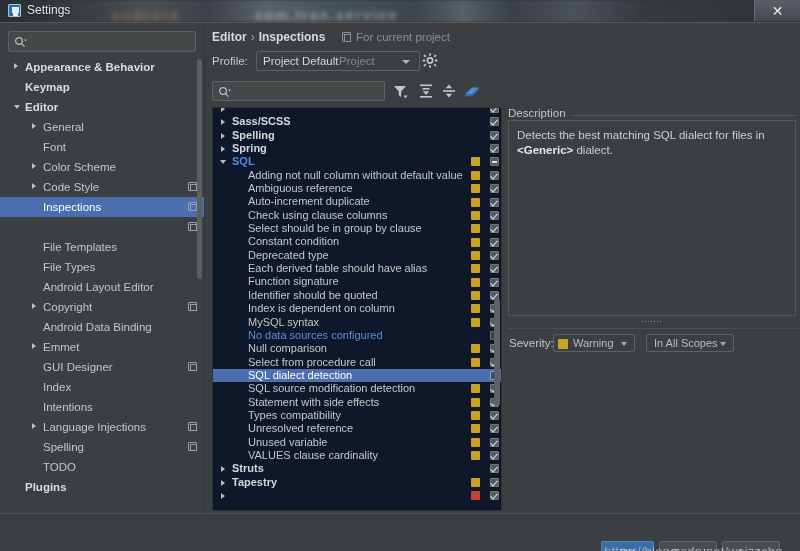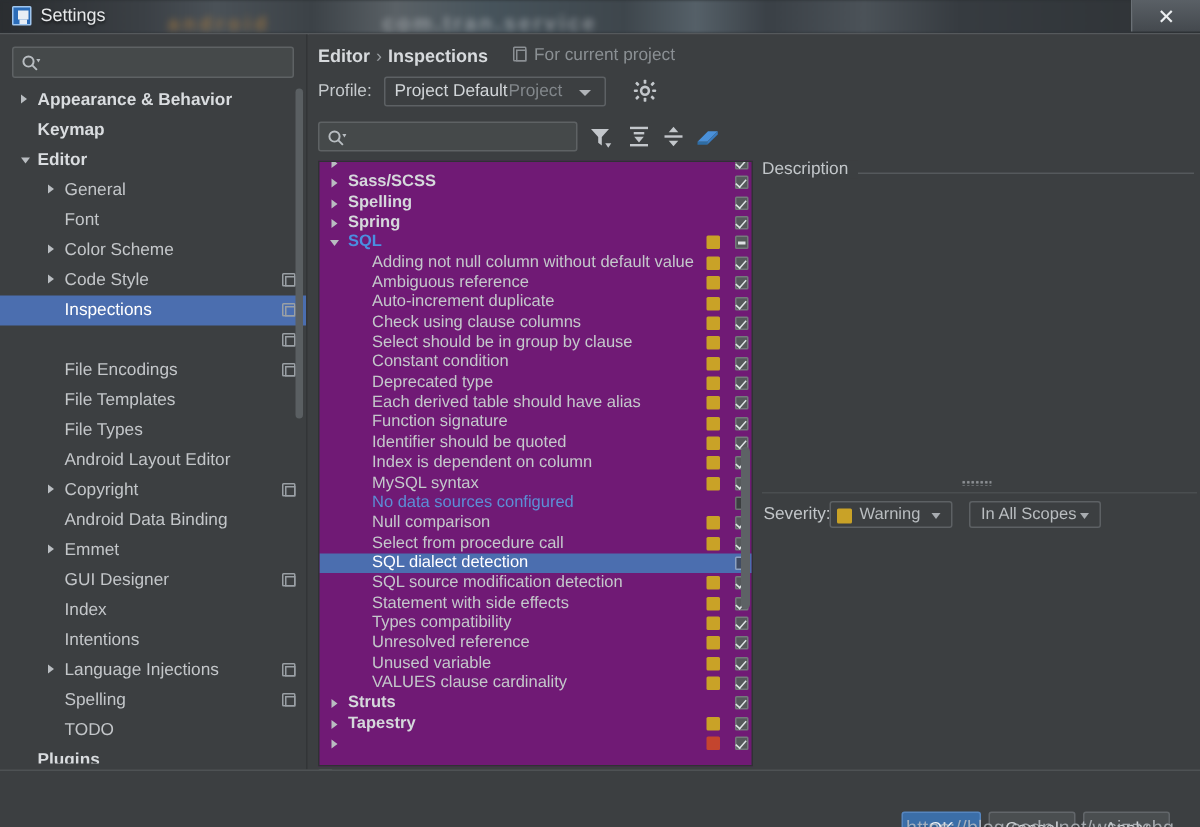--- a/index.html
+++ b/index.html
@@ -175,21 +175,21 @@
   #for-project .pg::after{
     content:""; position:absolute; left:1px; top:1px; width:5px; height:6px;
     border:1px solid #8b9094;
   }
 
   #profile-label {
     position: absolute; left: 6px; top: 32px;
     font-size: 11.5px; color: #c5c9cc;
   }
   #profile-select {
-    position: absolute; left: 50px; top: 28px; width: 148px; height: 20px;
+    position: absolute; left: 50px; top: 28px; width: 164px; height: 20px;
     border: 1px solid #5d6164; border-radius: 2px; background: #3c3f41;
   }
   #profile-name {
     position: absolute; left: 6px; top: 3px;
     font-size: 11.5px; color: #d2d6d9;
   }
   #profile-sub {
     position: absolute; left: 82px; top: 3px;
     font-size: 11.5px; color: #82878b;
   }
@@ -213,21 +213,21 @@
     background: transparent; border: none; outline: none;
     color: #cdd2d6; font-size: 11px; font-family: "Liberation Sans", sans-serif;
   }
   .tbtn {
     position: absolute; top: 58px; width: 20px; height: 20px; cursor: pointer;
   }
 
   
   #insp-panel {
     position: absolute; left: 6px; top: 84px; width: 290px; height: 404px;
-    background: #701a75; border: 1px solid #2f3234;
+    background: #0f172a; border: 1px solid #2f3234;
     overflow: hidden;
   }
   #insp-list {
     position: absolute; left: 0; top: -6px; width: 290px;
   }
   .irow {
     position: relative; height: 13.35px; line-height: 13.35px;
     font-size: 11px; color: #c4c8cb; white-space: nowrap;
   }
   .irow.group .ilabel { font-weight: bold; color: #d5d8db; }
@@ -440,24 +440,20 @@
           <div class="tnode">
             <span class="arrow" style="left: 32px;"></span>
             <span class="tlabel" style="position: absolute; left: 43px;">Code Style</span>
             <span class="copyglyph"></span>
           </div>
           <div class="tnode sel">
             <span class="tlabel" style="position: absolute; left: 43px;">Inspections</span>
             <span class="copyglyph"></span>
           </div>
           <div class="tnode">
-            <span class="copyglyph"></span>
-          </div>
-          <div class="tnode">
-            <span class="tlabel" style="position: absolute; left: 43px;">File Encodings</span>
             <span class="copyglyph"></span>
           </div>
           <div class="tnode">
             <span class="tlabel" style="position: absolute; left: 43px;">File Templates</span>
           </div>
           <div class="tnode">
             <span class="tlabel" style="position: absolute; left: 43px;">File Types</span>
           </div>
           <div class="tnode">
             <span class="tlabel" style="position: absolute; left: 43px;">Android Layout Editor</span>
@@ -734,20 +730,25 @@
           </div>
         <div id="insp-scroll"></div>
       </div>
 
       <div id="disable-row">
         <span class="cbx"></span><span>Disable new inspections by default</span>
       </div>
 
       <div id="desc-divider"></div>
       <div id="desc-title">Description</div>
+      <div id="desc-box">
+        <div id="desc-text">
+          <span>Detects the best matching SQL dialect for files in </span><b>&lt;Generic&gt;</b><span> dialect.</span>
+        </div>
+      </div>
       <div id="grip"></div>
 
       <div id="hr-sev"></div>
       <div id="sev-label">Severity:</div>
       <div id="sev-select">
         <span id="sev-swatch" style="background: rgb(201, 162, 39);"></span>
         <span id="sev-name">Warning</span>
         <span class="dd-arrow-sm"></span>
       </div>
       <div id="scope-select">

